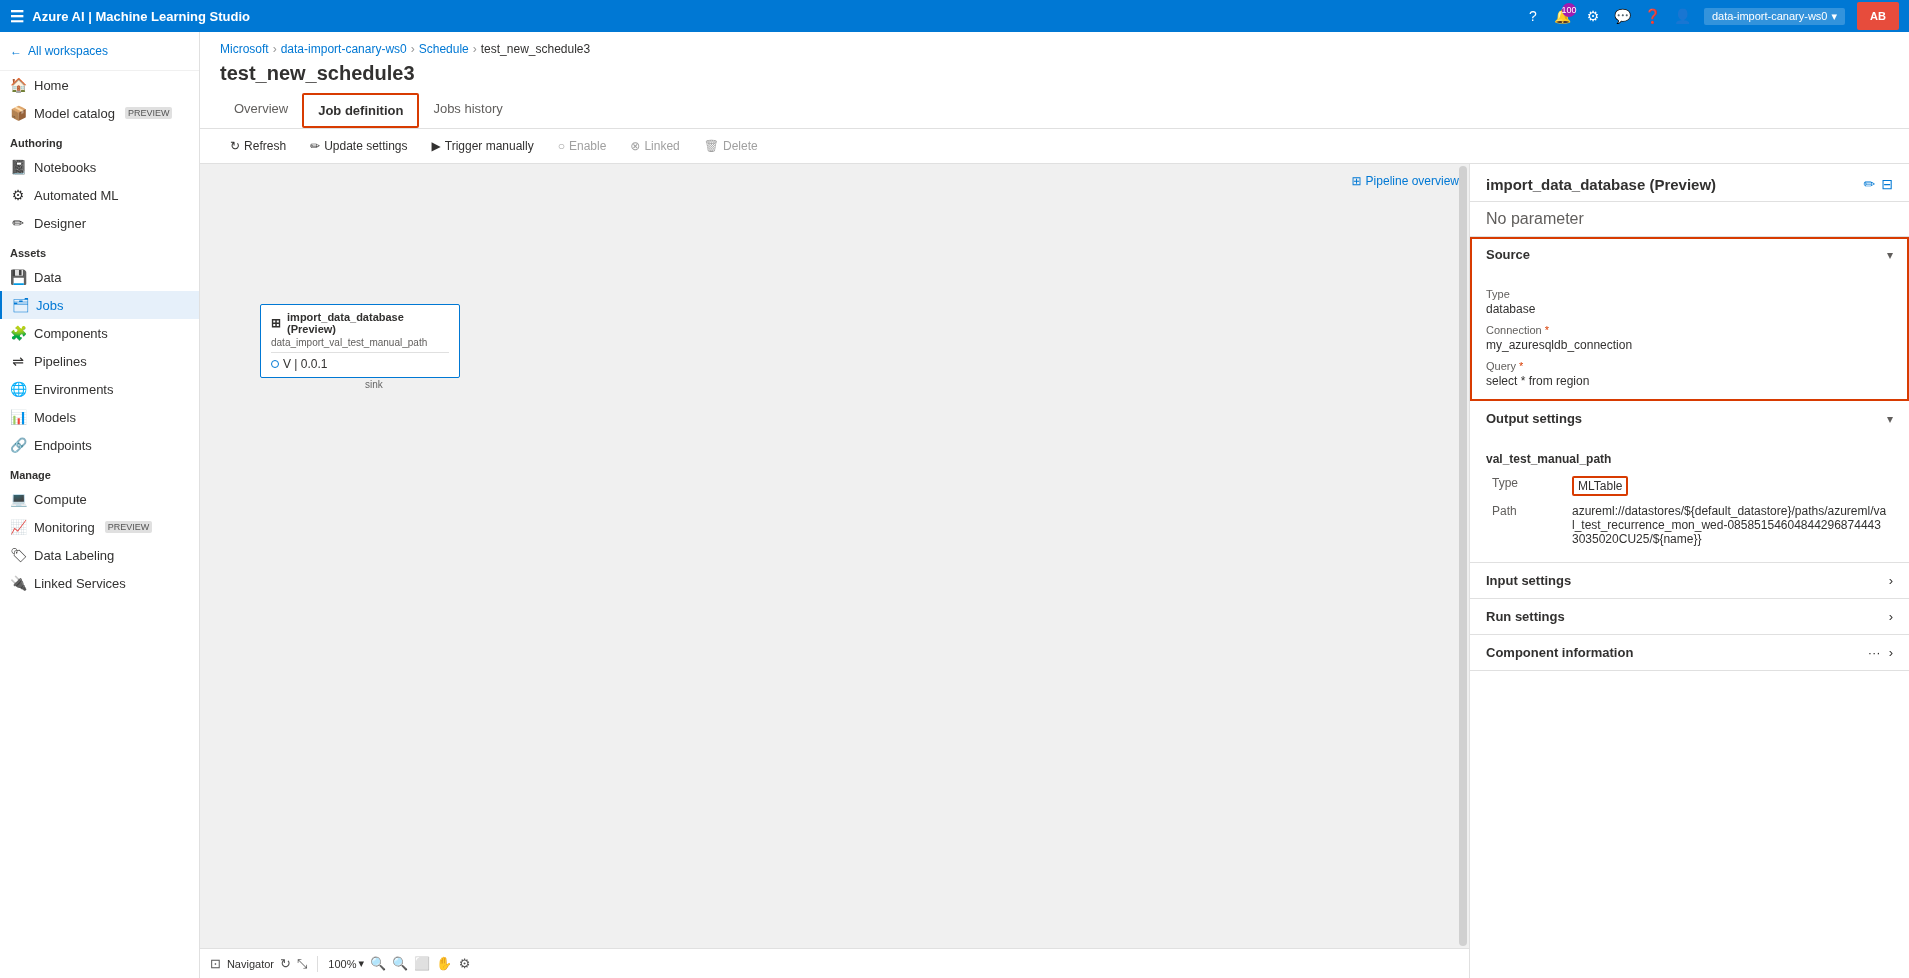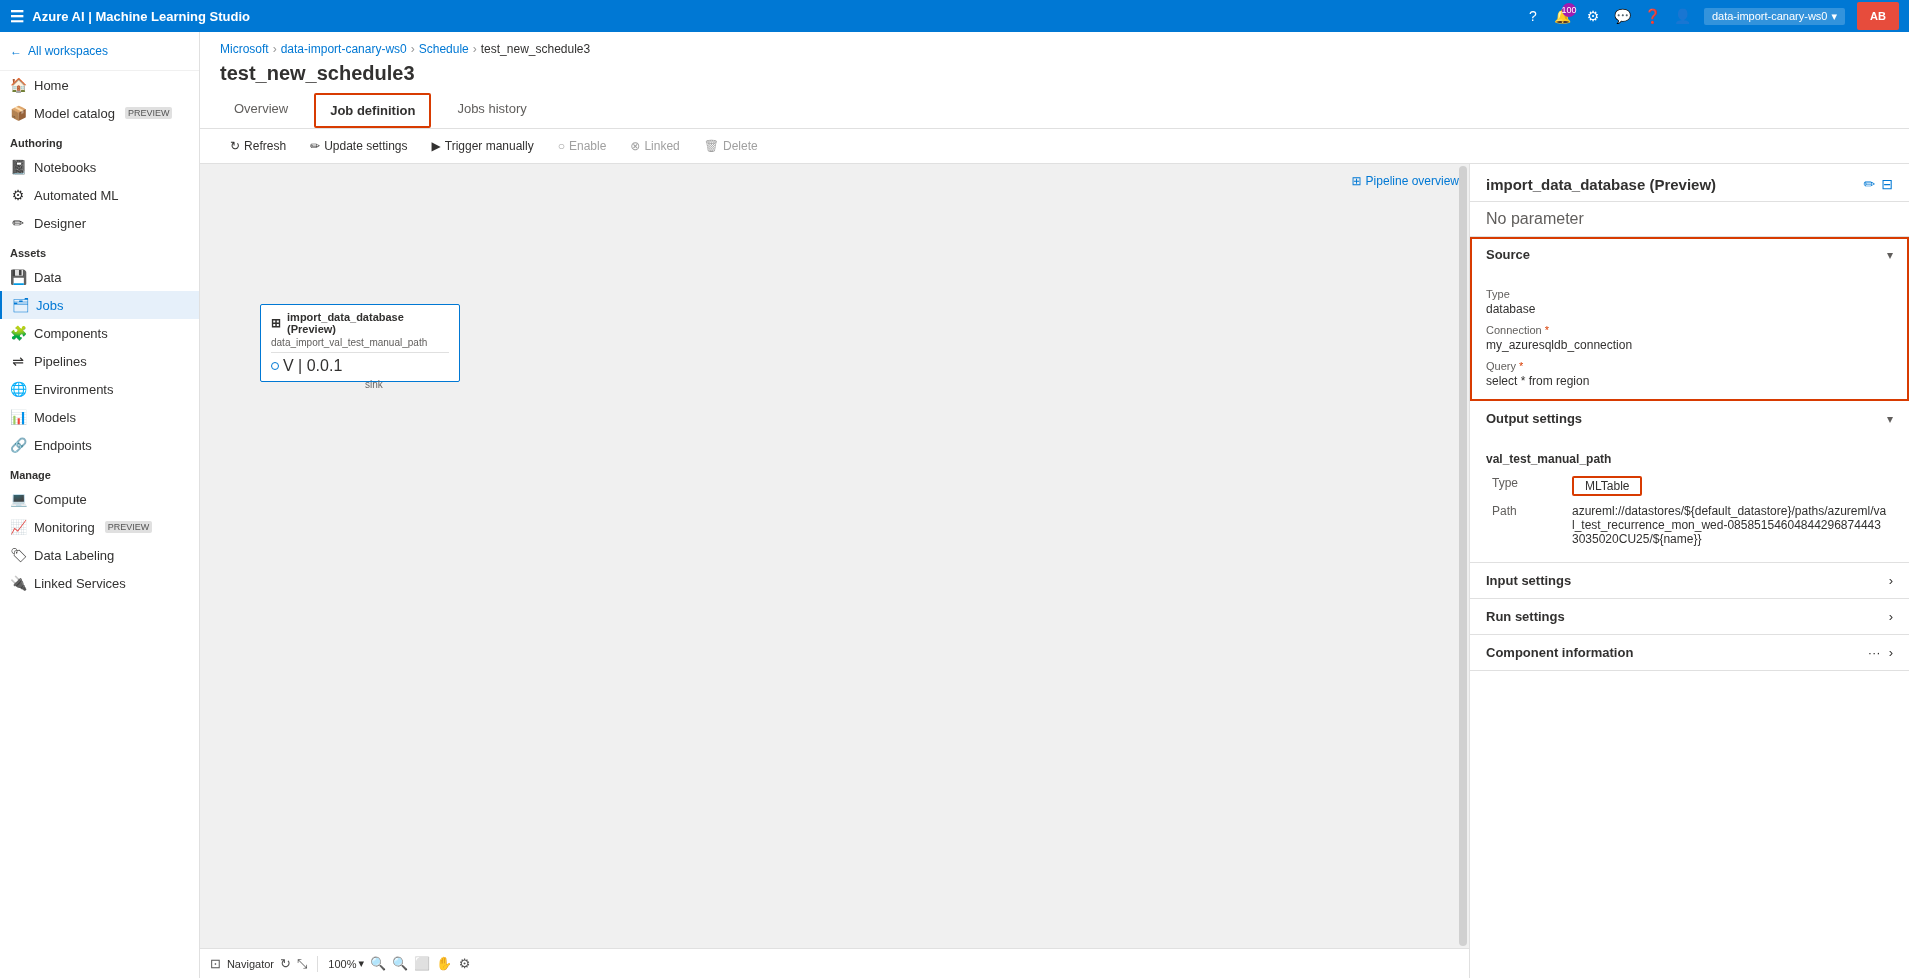--- a/index.html
+++ b/index.html
@@ -41,39 +41,39 @@
 
     
     .page-header { background: white; padding: 10px 20px 0 20px; border-bottom: 1px solid #e0e0e0; }
     .breadcrumb { display: flex; align-items: center; gap: 4px; font-size: 12px; color: #0078d4; margin-bottom: 6px; }
     .breadcrumb-sep { color: #999; }
     .breadcrumb-item { cursor: pointer; }
     .breadcrumb-item.current { color: #323130; cursor: default; }
     .page-title { font-size: 20px; font-weight: 600; color: #323130; margin-bottom: 8px; }
 
     
-    .tabs { display: flex; gap: 12px; }
+    .tabs { display: flex; gap: 0; }
     .tab { padding: 8px 14px; cursor: pointer; font-size: 13px; color: #605e5c; border-bottom: 2px solid transparent; }
     .tab.highlighted { border: 2px solid #d83b01; border-radius: 2px; color: #323130; font-weight: 600; }
 
     
     .toolbar { background: white; padding: 6px 20px; display: flex; align-items: center; gap: 4px; border-bottom: 1px solid #e0e0e0; }
     .toolbar-btn { display: flex; align-items: center; gap: 4px; padding: 4px 10px; border: none; background: transparent; cursor: pointer; font-size: 12px; color: #323130; border-radius: 2px; }
     .toolbar-btn.disabled { color: #a0a0a0; cursor: default; }
 
     
     .designer-wrapper { flex: 1; display: flex; overflow: hidden; }
     .canvas-area { flex: 1; background: #f0f0f0; position: relative; overflow: hidden; }
     .pipeline-overview-link { position: absolute; top: 10px; right: 10px; display: flex; align-items: center; gap: 4px; font-size: 12px; color: #0078d4; cursor: pointer; }
 
     
     .canvas-node { position: absolute; background: white; border: 1px solid #0078d4; border-radius: 2px; padding: 6px 10px; width: 200px; top: 140px; left: 60px; }
     .canvas-node-header { display: flex; align-items: center; gap: 6px; font-size: 11px; color: #323130; font-weight: 600; margin-bottom: 2px; }
     .canvas-node-sub { font-size: 10px; color: #605e5c; }
-    .canvas-node-port { display: flex; align-items: center; gap: 4px; font-size: 16px; margin-top: 4px; border-top: 1px solid #e0e0e0; padding-top: 4px; }
+    .canvas-node-port { display: flex; align-items: center; gap: 4px; font-size: 12px; margin-top: 4px; border-top: 1px solid #e0e0e0; padding-top: 4px; }
     .canvas-node-dot { width: 8px; height: 8px; border: 1px solid #0078d4; border-radius: 50%; display: inline-block; }
     .sink-label { position: absolute; top: 215px; left: 165px; font-size: 10px; color: #666; }
 
     
     .canvas-bottom { position: absolute; bottom: 0; left: 0; right: 0; height: 30px; background: white; border-top: 1px solid #e0e0e0; display: flex; align-items: center; padding: 0 10px; gap: 6px; font-size: 11px; }
     .canvas-bottom-icon { font-size: 13px; color: #555; cursor: pointer; }
     .zoom-control { display: flex; align-items: center; gap: 2px; font-size: 11px; }
 
     
     .right-panel { width: 440px; background: white; border-left: 1px solid #e0e0e0; display: flex; flex-direction: column; overflow-y: auto; flex-shrink: 0; }
@@ -93,21 +93,21 @@
 
     .field-label { font-size: 11px; color: #605e5c; margin-bottom: 2px; margin-top: 8px; }
     .field-value { font-size: 12px; color: #323130; }
     .field-label-required::after { content: ' *'; color: #d83b01; }
 
     
     .output-table { width: 100%; border-collapse: collapse; margin-top: 6px; }
     .output-table td { font-size: 12px; padding: 4px 6px; vertical-align: top; }
     .output-table td:first-child { color: #605e5c; width: 80px; }
     .output-table td:last-child { color: #323130; }
-    .output-value-highlighted { border: 2px solid #d83b01; display: inline-block; padding: 1px 11px; border-radius: 2px; }
+    .output-value-highlighted { border: 2px solid #d83b01; display: inline-block; padding: 1px 4px; border-radius: 2px; }
     .output-path { font-size: 11px; word-break: break-all; }
 
     .subsection-title { font-size: 12px; font-weight: 600; color: #323130; margin-top: 8px; }
 
     .panel-row-arrow { display: flex; align-items: center; justify-content: space-between; padding: 10px 16px; border-bottom: 1px solid #e0e0e0; cursor: pointer; }
     .panel-row-arrow-title { font-size: 13px; font-weight: 600; }
     .panel-row-dots { display: flex; align-items: center; gap: 8px; }
 
     
     ::-webkit-scrollbar { width: 6px; height: 6px; }

